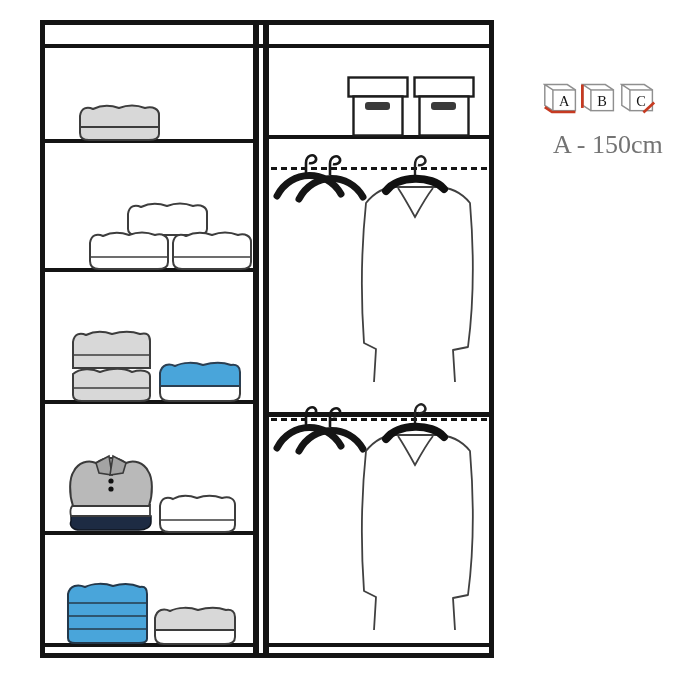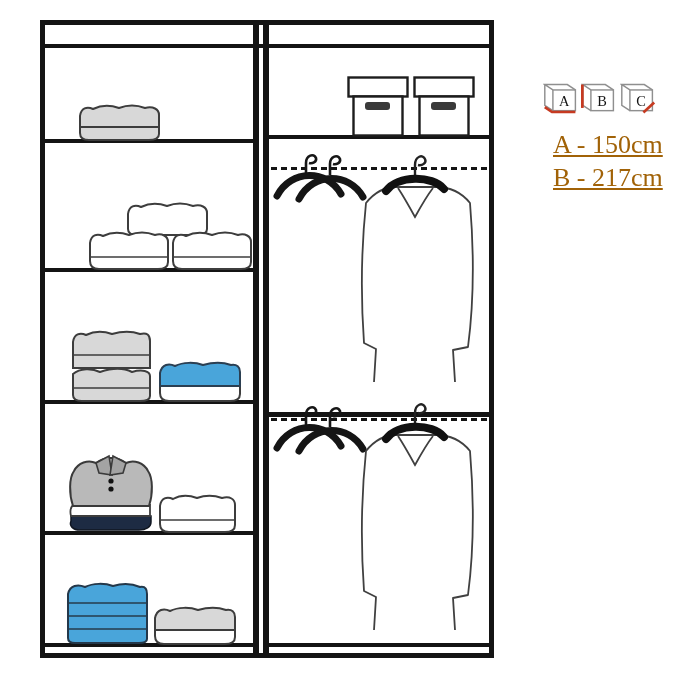--- a/index.html
+++ b/index.html
@@ -4,22 +4,22 @@
 <style>
   html,body{margin:0;padding:0;background:#ffffff;}
   .stage{position:relative;width:700px;height:700px;background:#fff;overflow:hidden;
          font-family:"Liberation Serif", serif;}
   .abs{position:absolute;}
   .line{position:absolute;background:#141414;}
   .rail{position:absolute;height:3px;
         background:repeating-linear-gradient(90deg,#141414 0 6px,rgba(0,0,0,0) 6px 10px);}
   .frame{position:absolute;left:40px;top:20px;width:444px;height:628px;
          border:5px solid #141414;background:#fff;}
-  .dims{position:absolute;left:553px;top:128px;color:#a16207;
-        font-size:26px;line-height:33px;white-space:nowrap;text-decoration:underline;}
+  .dims{position:absolute;left:553px;top:128px;color:#737373;
+        font-size:26px;line-height:33px;white-space:nowrap;}
   svg{display:block;}
   text.icon-letter{font-family:"Liberation Serif", serif;font-size:16px;fill:#141414;}
 </style>
 </head>
 <body>
 
 <div class="stage">
 
   <div class="frame"></div>
 
@@ -144,16 +144,15 @@
   </svg>
   <svg class="abs" style="left:620px;top:82px;" width="36" height="33" viewBox="0 0 40 33">
     <rect x="11" y="7" width="25" height="23" fill="#fff" stroke="#8f8f8f" stroke-width="1.6"></rect>
     <path d="M11 7 L2 1 L27 1 L36 7 M2 1 L2 24 L11 30" fill="none" stroke="#8f8f8f" stroke-width="1.6"></path>
     <path d="M26 32 L38 21" fill="none" stroke="#c63a21" stroke-width="3"></path>
     <text class="icon-letter" x="23.5" y="25" text-anchor="middle">C</text>
   </svg>
 
   <div class="dims">
     <div>A - 150cm</div>
-    <div>B - 217cm</div>
   </div>
 
 </div>
 
 </body></html>

